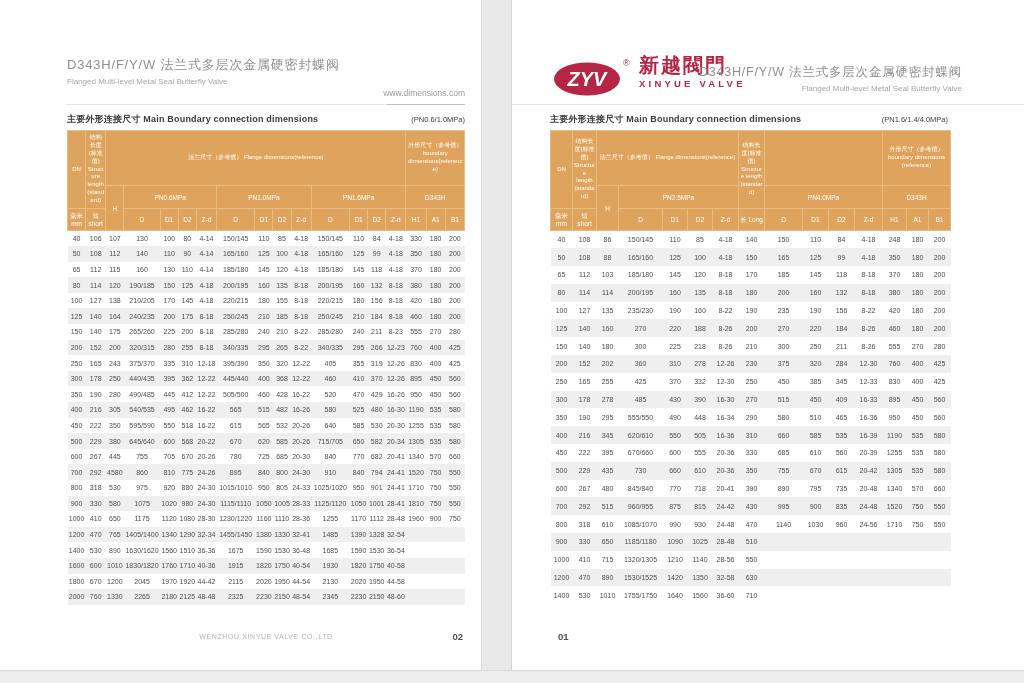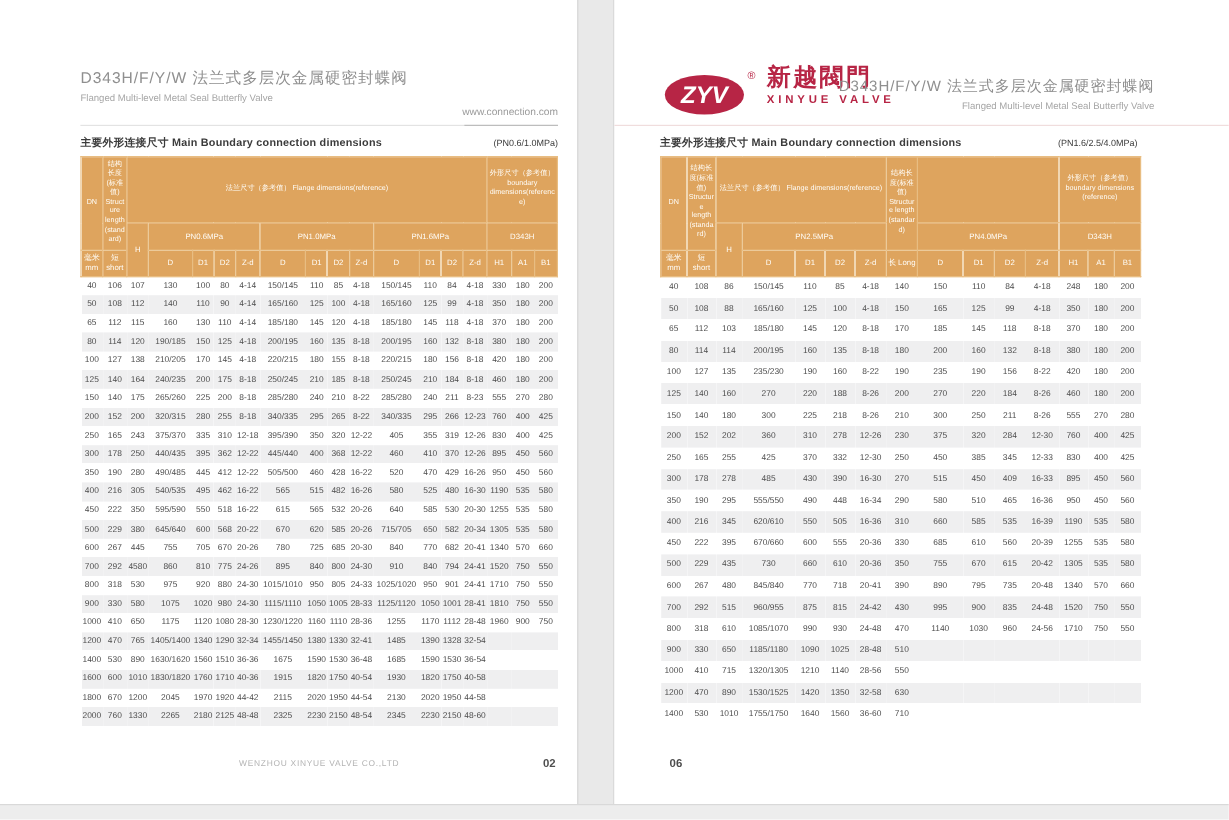--- a/index.html
+++ b/index.html
@@ -69,21 +69,21 @@
   .rp-tel{text-align:center;font-size:7.5px;color:#b3b3b3;letter-spacing:.5px;margin-top:2px;}
 </style>
 </head>
 <body>
 
 <div class="page page-left">
 
   <div class="lp-header">
     <div class="lp-title">D343H/F/Y/W 法兰式多层次金属硬密封蝶阀</div>
     <div class="lp-subtitle">Flanged Multi-level Metal Seal Butterfly Valve</div>
-    <div class="lp-website">www.connection.com</div>
+    <div class="lp-website">www.dimensions.com</div>
     <div class="lp-web-underline"></div>
   </div>
 
   <div class="section sec-left">
     <span class="section-title">主要外形连接尺寸 Main Boundary connection dimensions</span>
     <span class="section-pressure">(PN0.6/1.0MPa)</span>
   </div>
 
   <table class="dim tbl-left">
       <colgroup>
@@ -651,21 +651,21 @@
       </div>
     </div>
     <div class="rp-titleblock">
       <div class="rp-title">D343H/F/Y/W 法兰式多层次金属硬密封蝶阀</div>
       <div class="rp-subtitle">Flanged Multi-level Metal Seal Butterfly Valve</div>
     </div>
   </div>
 
   <div class="section sec-right">
     <span class="section-title">主要外形连接尺寸 Main Boundary connection dimensions</span>
-    <span class="section-pressure">(PN1.6/2.5/4.0MPa)</span>
+    <span class="section-pressure">(PN1.6/1.4/4.0MPa)</span>
   </div>
 
   <table class="dim tbl-right">
       <colgroup>
         <col style="width: 22px;">
         <col style="width: 24px;">
         <col style="width: 22px;">
         <col style="width: 44px;">
         <col style="width: 25px;">
         <col style="width: 25px;">
@@ -1066,15 +1066,15 @@
           <td></td>
           <td></td>
           <td></td>
           <td></td>
           <td></td>
         </tr>
       </tbody>
     </table>
 
   <div class="rp-footer">
-    <div class="rp-pagenum">06</div>
+    <div class="rp-pagenum">01</div>
   </div>
 </div>
 
 </body></html>

